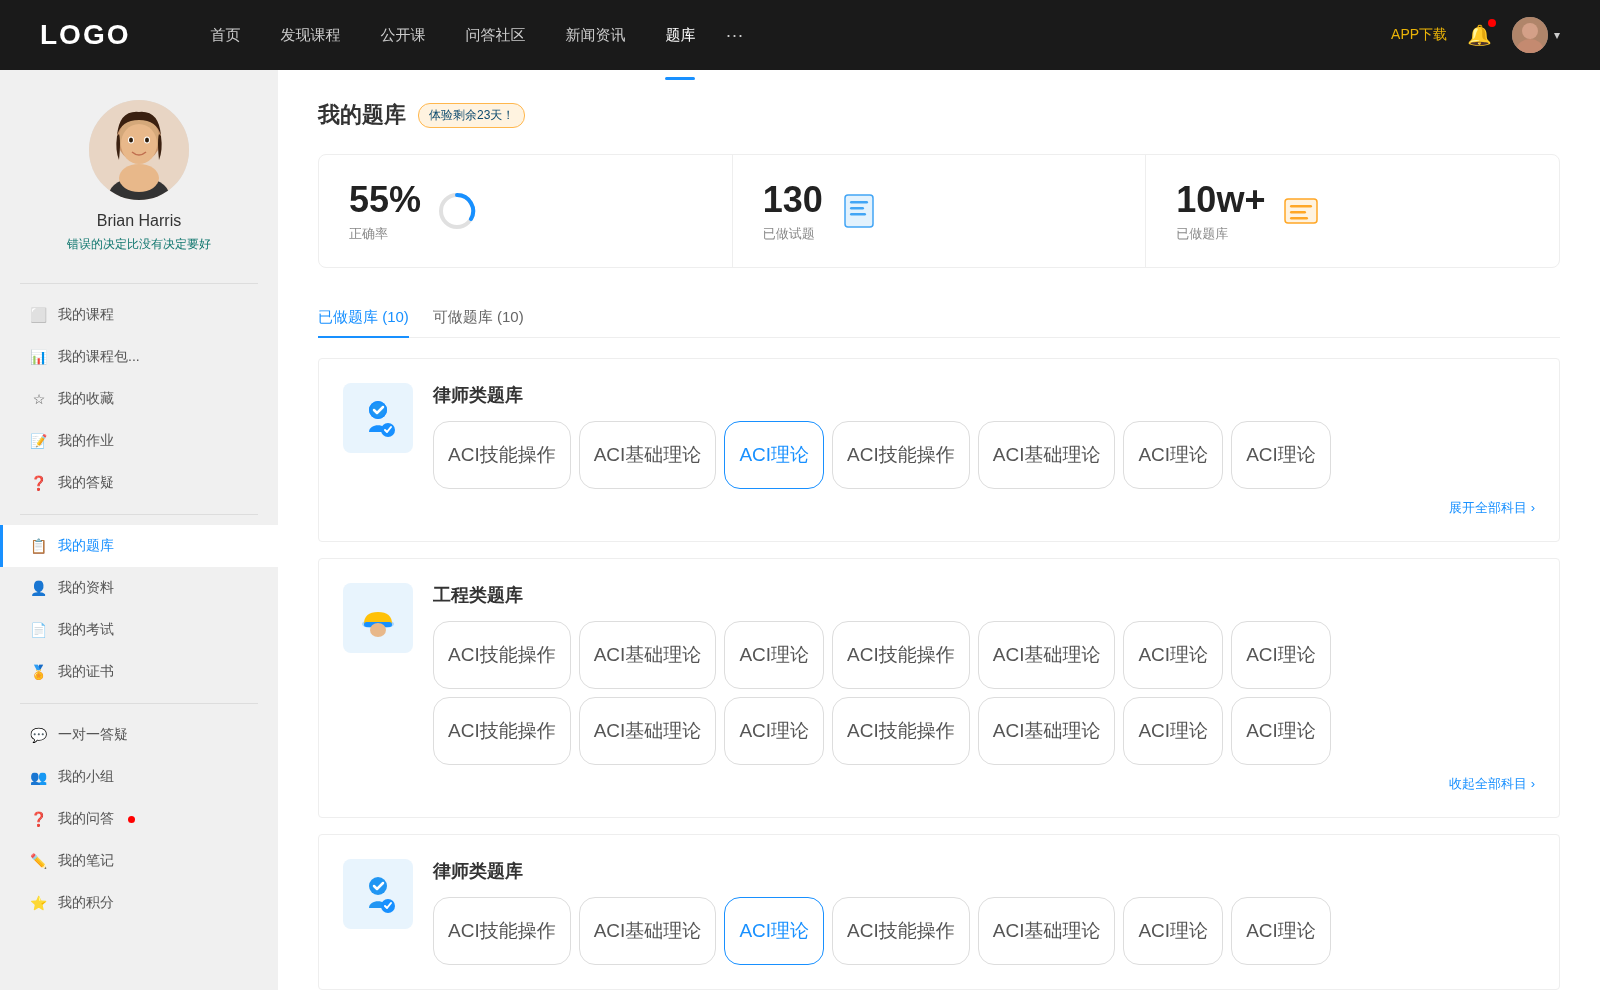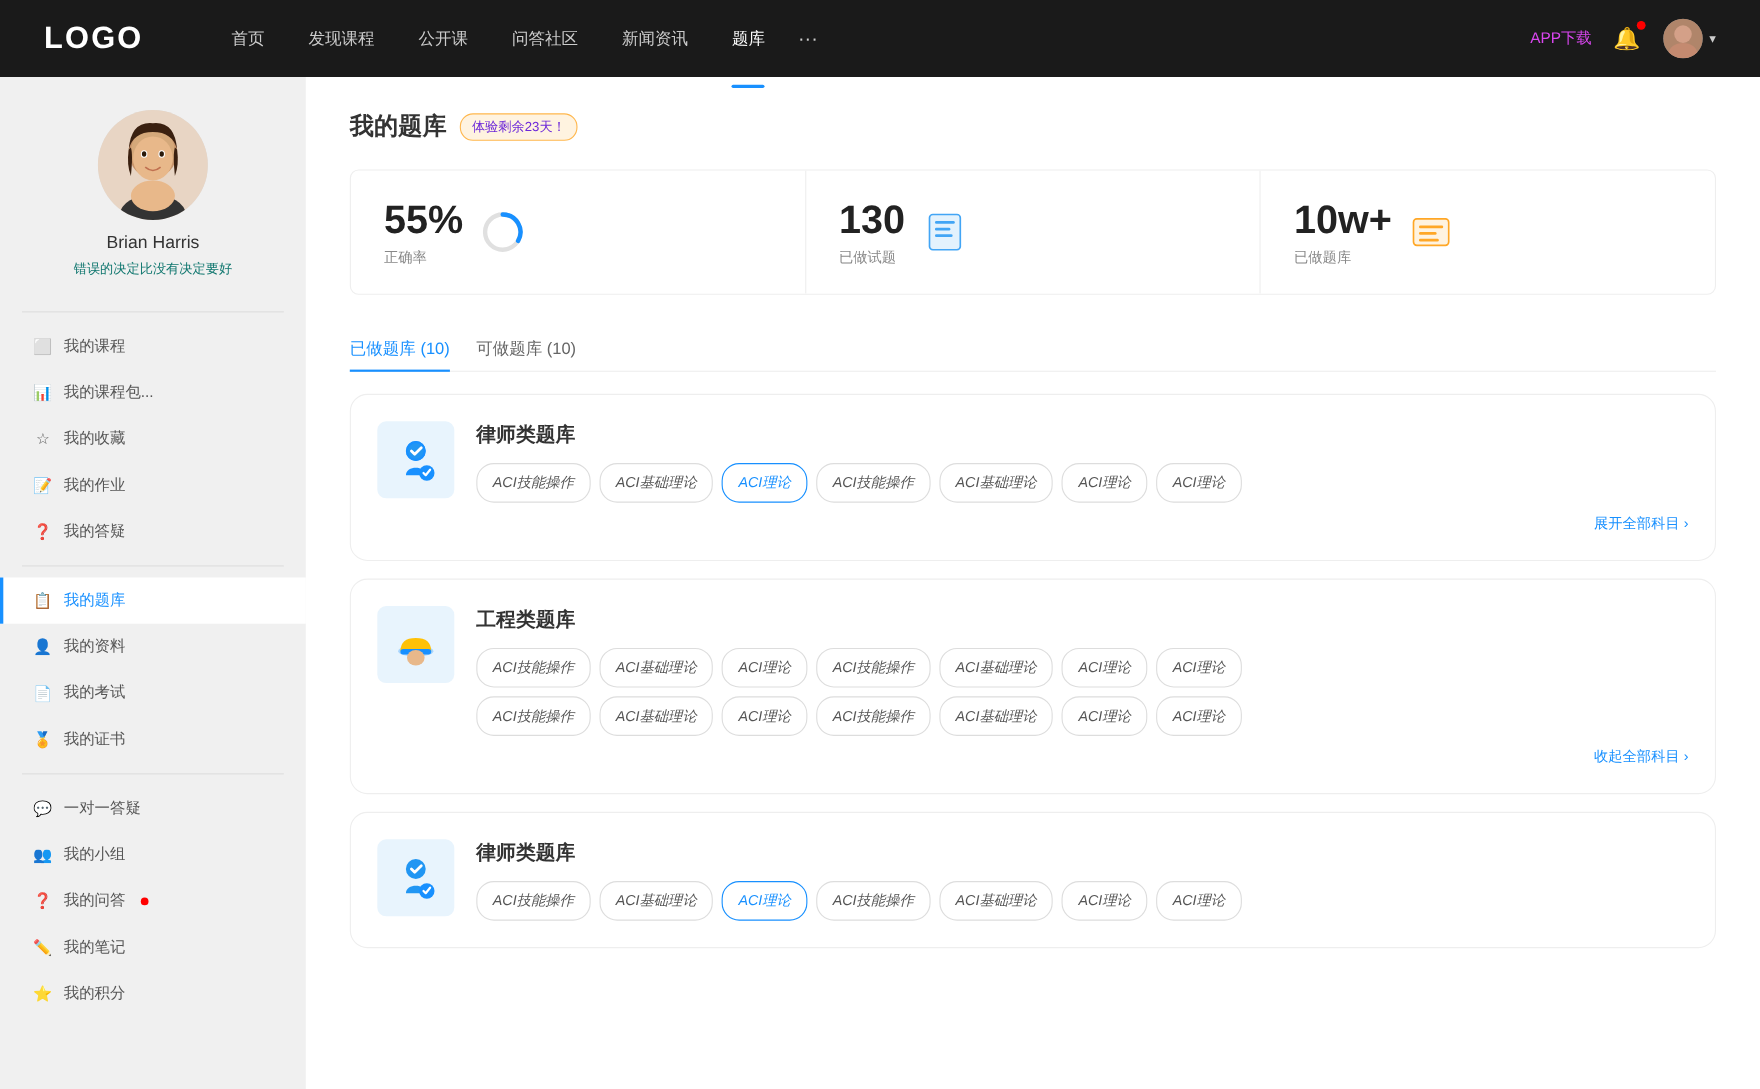--- a/index.html
+++ b/index.html
@@ -6,21 +6,21 @@
     body { font-family: -apple-system, BlinkMacSystemFont, 'PingFang SC', 'Microsoft YaHei', sans-serif; background: #f5f5f5; color: #333; }
 
     
     .header { background: #1a1a1a; height: 70px; display: flex; align-items: center; padding: 0 40px; position: fixed; top: 0; left: 0; right: 0; z-index: 100; }
     .logo { color: white; font-size: 28px; font-weight: bold; letter-spacing: 2px; margin-right: 60px; }
     .nav { display: flex; align-items: center; gap: 0; flex: 1; }
     .nav-item { color: #ccc; font-size: 15px; padding: 0 20px; cursor: pointer; height: 89px; display: flex; align-items: center; position: relative; }
     .nav-item.active { color: white; }
     .nav-item.active::after { content: ''; position: absolute; bottom: 0; left: 50%; transform: translateX(-50%); width: 30px; height: 3px; background: #1890ff; border-radius: 2px; }
     .header-right { display: flex; align-items: center; gap: 20px; }
-    .app-download { color: #d946ef; font-size: 14px; cursor: pointer; }
+    .app-download { color: #eab308; font-size: 14px; cursor: pointer; }
     .bell-icon { color: #ccc; font-size: 20px; cursor: pointer; position: relative; }
     .bell-icon .badge { position: absolute; top: -4px; right: -4px; width: 8px; height: 8px; background: red; border-radius: 50%; }
     .avatar-wrap { display: flex; align-items: center; gap: 6px; cursor: pointer; }
     .avatar-placeholder { width: 36px; height: 36px; border-radius: 50%; background: #888; overflow: hidden; }
     .avatar-placeholder svg { width: 100%; height: 100%; }
     .chevron { color: #ccc; font-size: 12px; }
 
     
     .main-container { display: flex; margin-top: 70px; min-height: calc(100vh - 70px); }
 
@@ -35,46 +35,46 @@
     .sidebar-item { display: flex; align-items: center; gap: 10px; padding: 12px 30px; cursor: pointer; font-size: 14px; color: #555; position: relative; }
     .sidebar-item.active { color: #1890ff; background: white; }
     .sidebar-item.active::before { content: ''; position: absolute; left: 0; top: 0; bottom: 0; width: 3px; background: #1890ff; }
     .sidebar-icon { width: 18px; text-align: center; font-size: 14px; }
     .dot-badge { width: 7px; height: 7px; background: red; border-radius: 50%; margin-left: 4px; display: inline-block; }
 
     
     .content { flex: 1; padding: 30px 40px; background: white; min-height: calc(100vh - 70px); }
     .page-header { display: flex; align-items: center; gap: 12px; margin-bottom: 24px; }
     .page-title { font-size: 22px; font-weight: 600; color: #333; }
-    .trial-badge { background: #fff3e0; border: 1px solid #ffb74d; color: #6d28d9; font-size: 12px; padding: 3px 10px; border-radius: 12px; }
+    .trial-badge { background: #fff3e0; border: 1px solid #ffb74d; color: #0c4a6e; font-size: 12px; padding: 3px 10px; border-radius: 12px; }
 
     
     .stats-row { display: flex; gap: 0; margin-bottom: 30px; border: 1px solid #eee; border-radius: 8px; overflow: hidden; }
     .stat-item { flex: 1; padding: 24px 30px; display: flex; align-items: center; gap: 16px; border-right: 1px solid #eee; }
     .stat-item:last-child { border-right: none; }
     .stat-text { }
     .stat-value { font-size: 36px; font-weight: 700; color: #222; }
     .stat-label { font-size: 13px; color: #888; margin-top: 4px; }
     .stat-icon { width: 40px; height: 40px; }
 
     
     .tabs { display: flex; gap: 24px; margin-bottom: 20px; border-bottom: 1px solid #eee; }
     .tab { padding: 10px 0; font-size: 15px; color: #666; cursor: pointer; position: relative; }
     .tab.active { color: #1890ff; font-weight: 500; }
     .tab.active::after { content: ''; position: absolute; bottom: -1px; left: 0; right: 0; height: 2px; background: #1890ff; }
 
     
-    .bank-card { border: 1px solid #eee; border-radius: 16px; padding: 24px; margin-bottom: 16px; }
+    .bank-card { border: 1px solid #eee; border-radius: 4px; padding: 24px; margin-bottom: 16px; }
     .bank-header { display: flex; align-items: flex-start; gap: 20px; }
     .bank-icon { width: 70px; height: 70px; background: #e8f4fd; border-radius: 8px; display: flex; align-items: center; justify-content: center; flex-shrink: 0; }
     .bank-icon svg { width: 44px; height: 44px; }
     .bank-content { flex: 1; }
     .bank-name { font-size: 18px; font-weight: 600; margin-bottom: 14px; }
     .tags-row { display: flex; flex-wrap: wrap; gap: 8px; align-items: center; }
-    .tag { padding: 8px 14px; border: 1px solid #ddd; border-radius: 16px; font-size: 13px; color: #555; cursor: pointer; font-style: italic; }
+    .tag { padding: 20px 14px; border: 1px solid #ddd; border-radius: 16px; font-size: 19px; color: #555; cursor: pointer; }
     .tag.active { border-color: #1890ff; color: #1890ff; background: white; }
     .expand-link { color: #1890ff; font-size: 13px; cursor: pointer; text-align: right; margin-top: 10px; }
     .tags-row-2 { display: flex; flex-wrap: wrap; gap: 8px; align-items: center; margin-top: 8px; }
 
     
     .nav-more { color: #ccc; font-size: 18px; padding: 0 10px; cursor: pointer; }
   </style>
 </head>
 <body>
 

